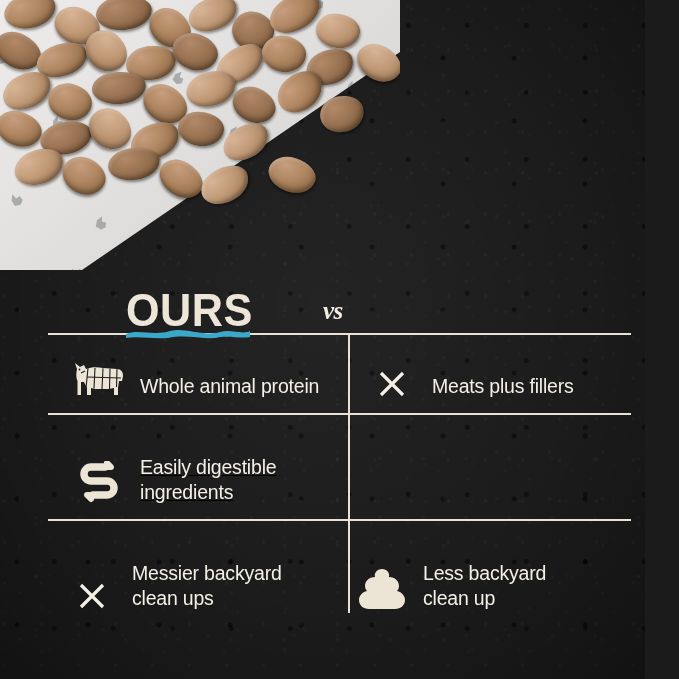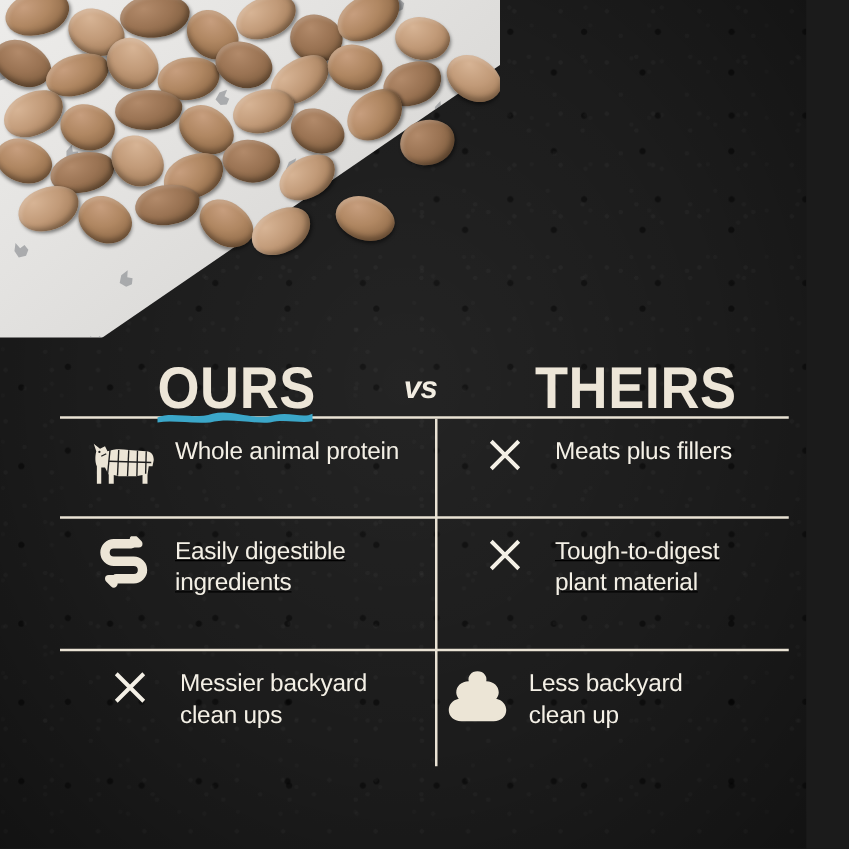--- a/index.html
+++ b/index.html
@@ -118,21 +118,21 @@
     left: 76px;
     bottom: -6px;
     width: 128px;
     height: 13px;
     z-index: 1;
   }
   .vs-word {
     position: absolute;
     left: 275px;
     bottom: 8px;
-    font-family: Liberation Sans, sans-serif;
+    font-family: Liberation Serif, serif;
     font-style: italic;
     font-weight: bold;
     font-size: 25px;
     color: #f2ede2;
     letter-spacing: -0.5px;
   }
 
   .rule {
     height: 2px;
     background: #e9e2d4;
@@ -145,26 +145,26 @@
     left: 300px;
     top: 0;
     bottom: 12px;
     width: 2px;
     background: #e9e2d4;
   }
 
   .row { display: flex; position: relative; }
   .cell {
     display: flex;
-    align-items: flex-start;
+    align-items: flex-end;
     min-height: 76px;
     padding: 14px 10px 14px 0;
   }
   .cell.ours  { width: 300px; padding-left: 22px; }
-  .cell.theirs{ flex: 1; padding-left: 28px; }
+  .cell.theirs{ flex: 1; padding-left: 16px; }
 
   .icon-box {
     width: 58px;
     min-width: 58px;
     display: flex;
     align-items: center;
     justify-content: center;
     margin-right: 12px;
   }
   .x-box {
@@ -280,23 +280,20 @@
   <div class="table">
 
     <div class="header-row">
       <div class="col-ours-head">
         <svg class="brush" viewBox="0 0 128 13" preserveAspectRatio="none">
           <path d="M2 8 C14 3, 30 10, 46 5 C62 1, 78 11, 96 6 C108 3, 118 9, 126 5
                    L126 11 C116 13, 104 9, 92 12 C76 13, 60 8, 44 12 C28 13, 14 10, 2 12 Z" fill="#3ba7c9"></path>
         </svg>
         <span class="head-word">OURS</span>
       </div>
-      <div class="col-theirs-head">
-        <span class="head-word">THEIRS</span>
-      </div>
       <span class="vs-word">vs</span>
     </div>
 
     <div class="rule"></div>
 
     <div class="body-rows">
       <div class="vdivider"></div>
 
       <div class="row row1">
         <div class="cell ours">
@@ -337,29 +334,20 @@
           <span class="icon-box">
             <svg width="48" height="44" viewBox="0 0 48 44">
               <path d="M30 6 H16 a7 7 0 0 0 0 14 H32 a7 7 0 0 1 0 14 H18" fill="none" stroke="#ece5d6" stroke-width="7.5" stroke-linecap="round" stroke-linejoin="round"></path>
               <path d="M30 6 l6 0 l-4 -4" fill="none" stroke="#ece5d6" stroke-width="6" stroke-linecap="round" stroke-linejoin="round"></path>
               <path d="M18 34 l-6 0 l4 4" fill="none" stroke="#ece5d6" stroke-width="6" stroke-linecap="round" stroke-linejoin="round"></path>
             </svg>
           </span>
           <span class="cell-text">Easily digestible
 ingredients</span>
         </div>
-        <div class="cell theirs">
-          <span class="x-box">
-            <svg width="30" height="30" viewBox="0 0 30 30">
-              <path d="M4 4 L26 26 M26 4 L4 26" stroke="#f4f0e6" stroke-width="3.2" stroke-linecap="butt"></path>
-            </svg>
-          </span>
-          <span class="cell-text">Tough-to-digest
-plant material</span>
-        </div>
       </div>
 
       <div class="rule"></div>
 
       <div class="row row3">
         <div class="cell theirs">
           <span class="x-box">
             <svg width="30" height="30" viewBox="0 0 30 30">
               <path d="M4 4 L26 26 M26 4 L4 26" stroke="#f4f0e6" stroke-width="3.2" stroke-linecap="butt"></path>
             </svg>

